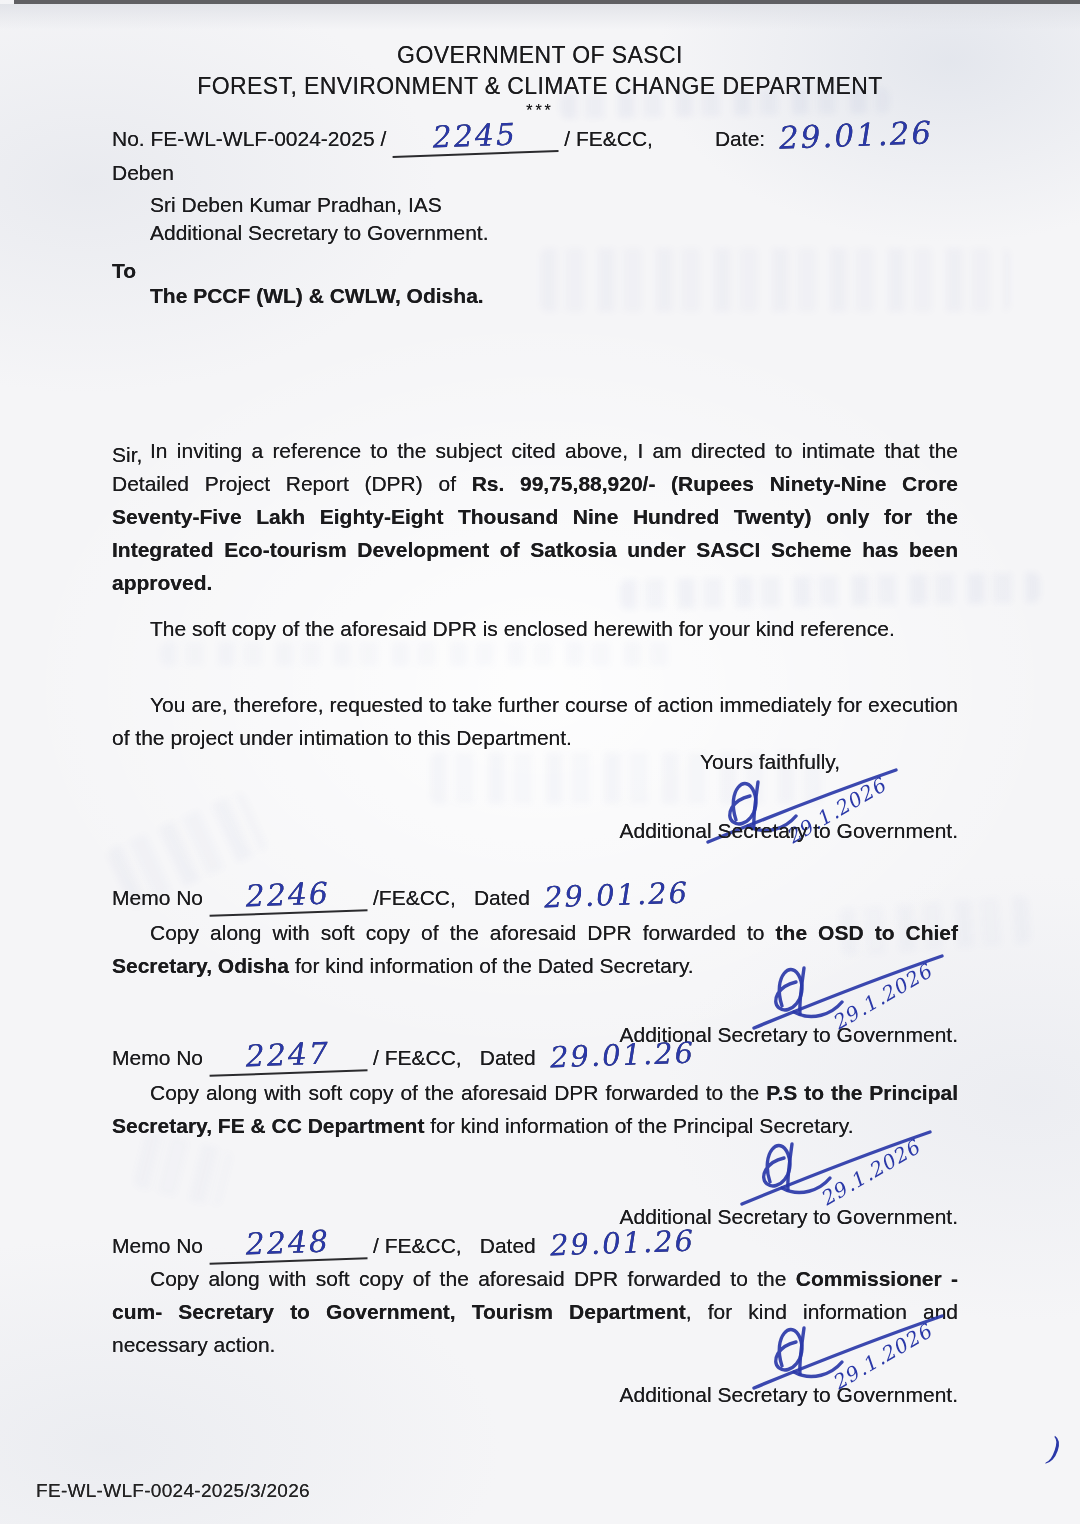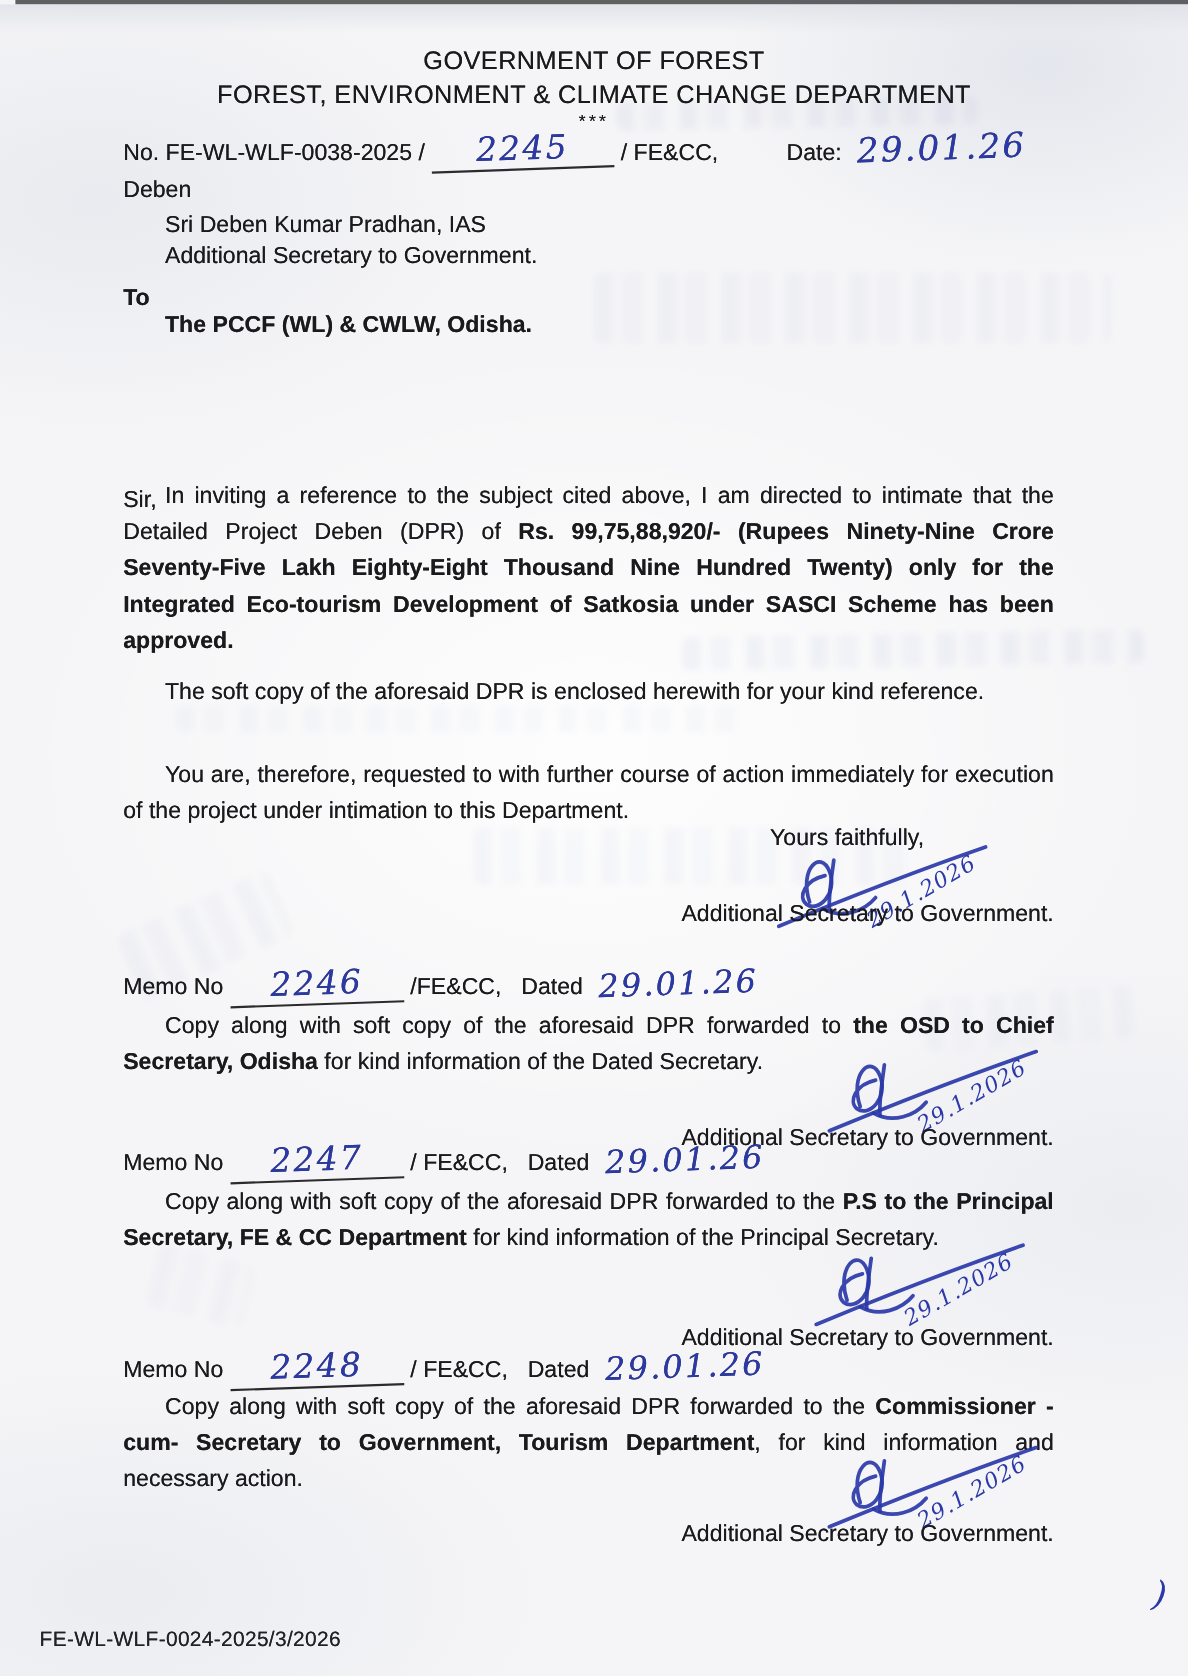--- a/index.html
+++ b/index.html
@@ -48,49 +48,49 @@
   <div class="scan-topband"></div>
   <div class="ghost" style="left:560px;top:90px;width:330px;height:26px;opacity:.45;transform:rotate(-1deg);"></div>
   <div class="ghost" style="left:540px;top:248px;width:470px;height:64px;opacity:.30;"></div>
   <div class="ghost" style="left:620px;top:576px;width:420px;height:30px;opacity:.45;transform:rotate(-1deg);"></div>
   <div class="ghost" style="left:160px;top:642px;width:520px;height:24px;opacity:.26;"></div>
   <div class="ghost" style="left:430px;top:752px;width:400px;height:52px;opacity:.28;"></div>
   <div class="ghost" style="left:112px;top:818px;width:150px;height:64px;opacity:.30;transform:rotate(-24deg);"></div>
   <div class="ghost" style="left:840px;top:902px;width:190px;height:48px;opacity:.25;transform:rotate(-4deg);"></div>
   <div class="ghost" style="left:138px;top:1140px;width:90px;height:58px;opacity:.22;transform:rotate(14deg);"></div>
 
-  <div class="abs c title ink" style="top:42px;">GOVERNMENT OF FOREST</div>
+  <div class="abs c title ink" style="top:42px;">GOVERNMENT OF SASCI</div>
   <div class="abs c title ink" style="top:73px;">FOREST, ENVIRONMENT &amp; CLIMATE CHANGE DEPARTMENT</div>
   <div class="abs c ink" style="top:102px;font-size:16px;letter-spacing:3px;">***</div>
 
   <div class="abs refline t ink" style="top:121px;left:112px;right:100px;">
-    <span>No. FE-WL-WLF-0038-2025 /</span>
+    <span>No. FE-WL-WLF-0024-2025 /</span>
     <span class="hw hw-num">2245</span>
     <span>/ FE&amp;CC,</span>
     <span style="width:62px;"></span>
     <span>Date:</span>
     <span class="hw hw-date" style="font-size:31px;">29.01.26</span>
   </div>
 
   <div class="abs t ink" style="top:156px;left:112px;">Deben</div>
   <div class="abs t ink" style="top:188px;left:150px;">Sri Deben Kumar Pradhan, IAS</div>
   <div class="abs t ink" style="top:216px;left:150px;">Additional Secretary to Government.</div>
 
   <div class="abs t b ink" style="top:254px;left:112px;text-align:center;">To</div>
   <div class="abs t b ink" style="top:279px;left:150px;">The PCCF (WL) &amp; CWLW, Odisha.</div>
 
   <div class="abs t ink" style="top:410px;left:112px;margin-top:28px;">Sir,</div>
 
   <div class="abs t just ink" style="top:434px;left:112px;right:122px;text-indent:38px;">
-    <span>In inviting a reference to the subject cited above, I am directed to intimate that the Detailed Project Deben (DPR) of </span><span class="b">Rs. 99,75,88,920/- (Rupees Ninety-Nine Crore Seventy-Five Lakh Eighty-Eight Thousand Nine Hundred Twenty) only for the Integrated Eco-tourism Development of Satkosia under SASCI Scheme has been approved.</span>
+    <span>In inviting a reference to the subject cited above, I am directed to intimate that the Detailed Project Report (DPR) of </span><span class="b">Rs. 99,75,88,920/- (Rupees Ninety-Nine Crore Seventy-Five Lakh Eighty-Eight Thousand Nine Hundred Twenty) only for the Integrated Eco-tourism Development of Satkosia under SASCI Scheme has been approved.</span>
   </div>
 
   <div class="abs t ink" style="top:612px;left:112px;right:122px;text-indent:38px;">The soft copy of the aforesaid DPR is enclosed herewith for your kind reference.</div>
 
-  <div class="abs t just ink" style="top:688px;left:112px;right:122px;text-indent:38px;">You are, therefore, requested to with further course of action immediately for execution of the project under intimation to this Department.</div>
+  <div class="abs t just ink" style="top:688px;left:112px;right:122px;text-indent:38px;">You are, therefore, requested to take further course of action immediately for execution of the project under intimation to this Department.</div>
 
   <div class="abs t ink" style="top:745px;left:700px;">Yours faithfully,</div>
   <div class="sig" style="top:756px;left:696px;">
     <svg viewBox="0 0 210 95">
       <path class="sp" d="M40,64 C30,34 50,16 58,36 C66,56 48,74 37,66 C29,59 36,44 54,40"></path>
       <path class="sp" d="M62,26 C60,42 57,58 58,72"></path>
       <path class="sp" d="M52,70 C70,80 90,72 100,60"></path>
       <path class="sp" d="M12,86 C70,62 148,32 200,14"></path>
     </svg>
     <span class="sig-date hw">29.1.2026</span>

